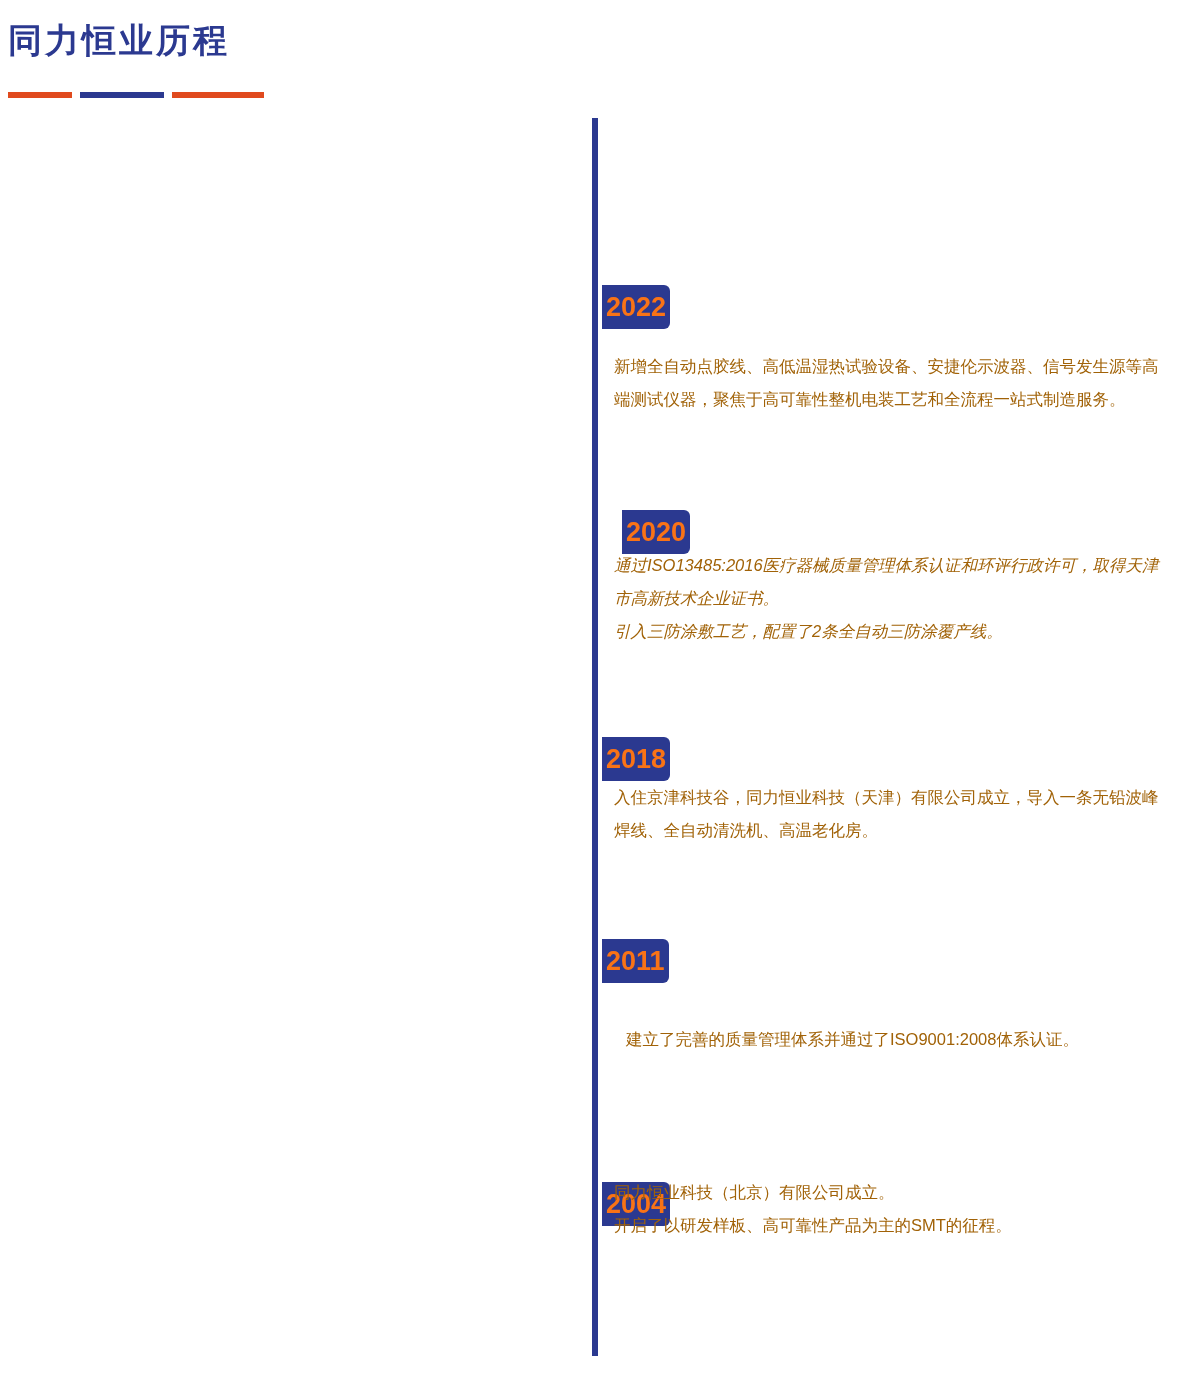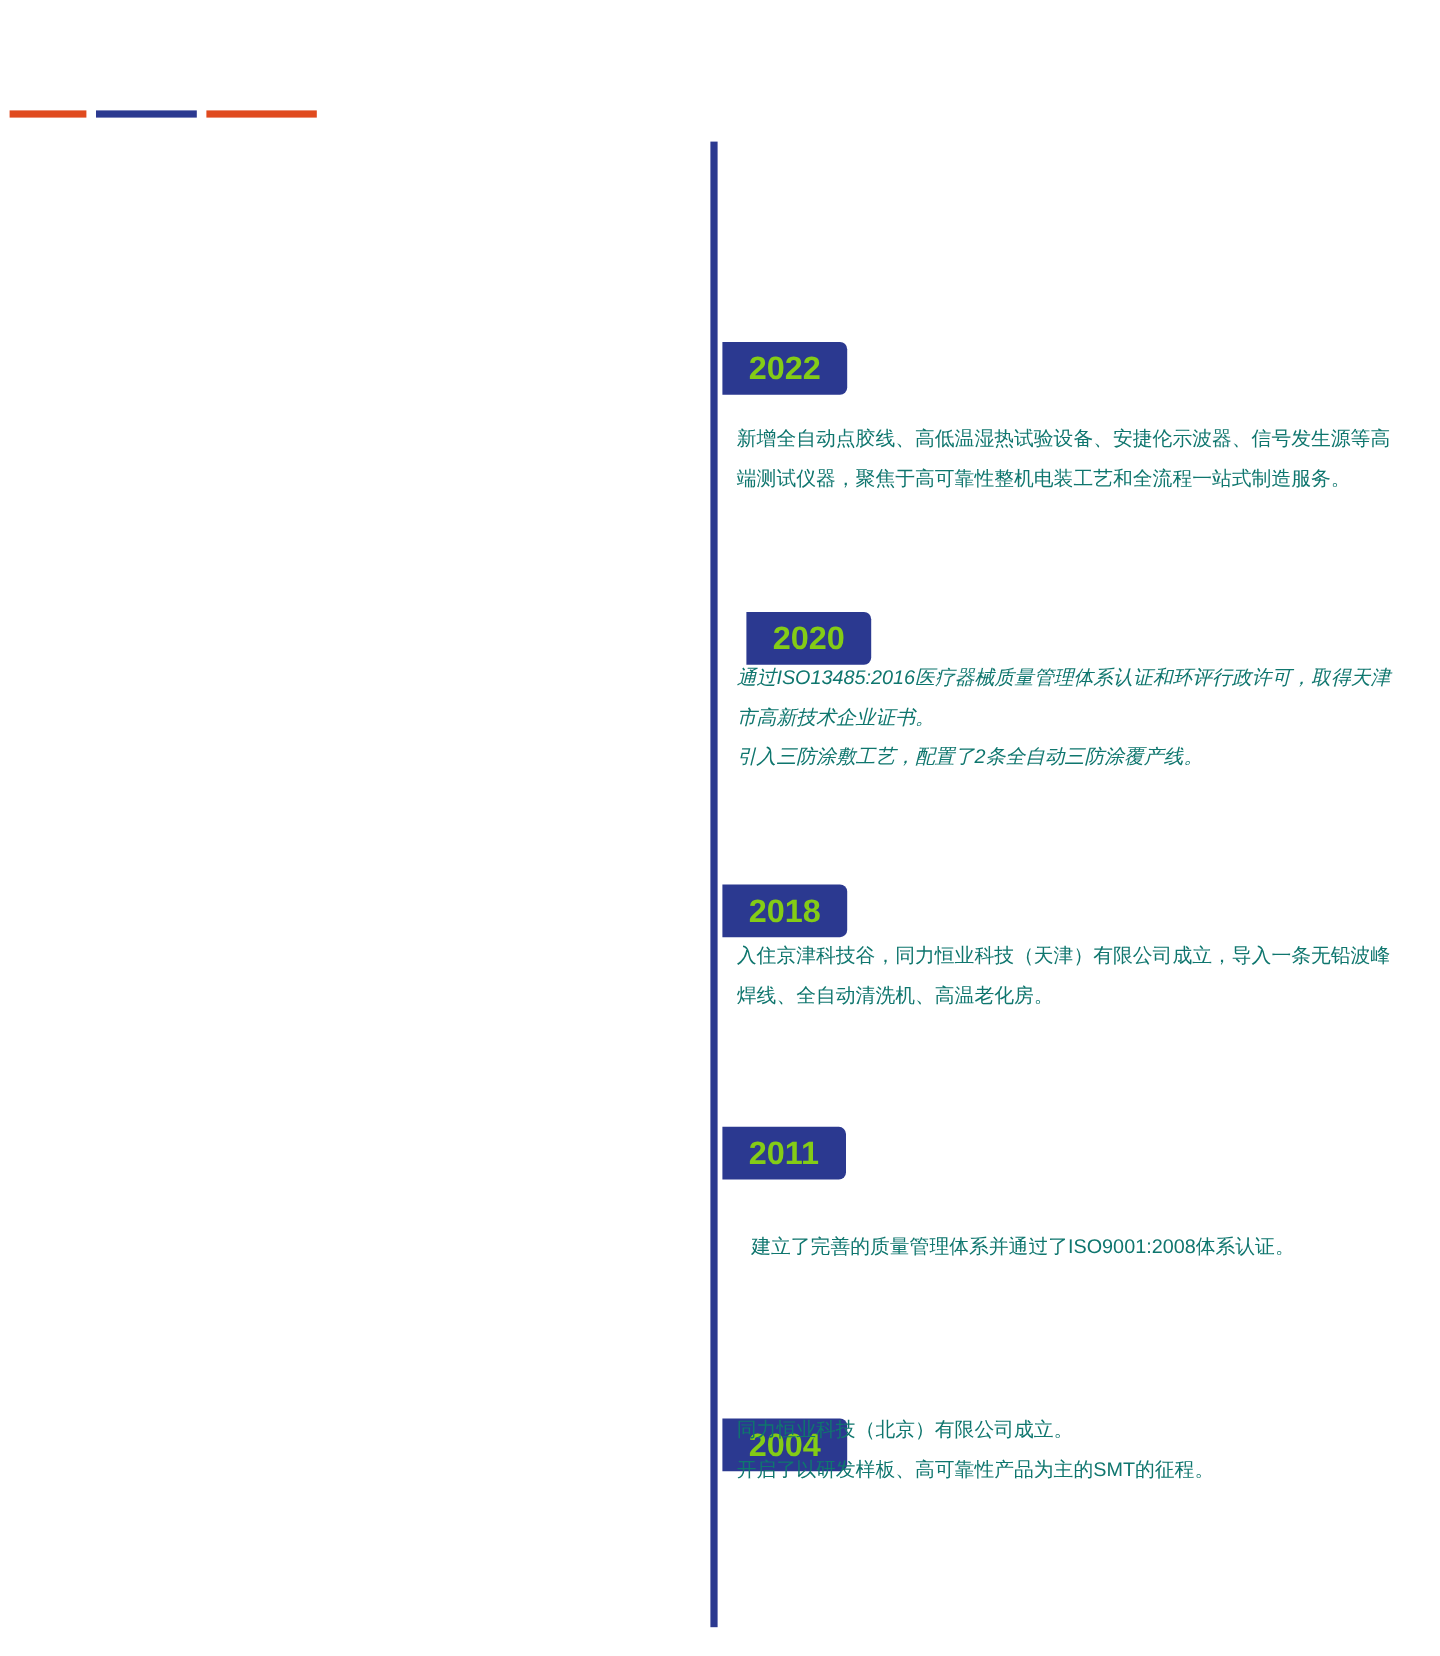--- a/index.html
+++ b/index.html
@@ -61,45 +61,46 @@
 
   .entry { position: absolute; }
 
   
   .year-chip {
     position: absolute;
     height: 44px;
     line-height: 44px;
     font-size: 27px;
     font-weight: bold;
-    color: #84cc16;
-    padding: 0 22px;
+    color: #f97316;
+    padding: 0 4px;
     box-sizing: border-box;
   }
   .year-right {
     left: 602px;
     text-align: left;
     background: #2b3990;
     border-radius: 0 6px 6px 0;
   }
 
   
   .desc {
     position: absolute;
     font-size: 16.5px;
     line-height: 2.0;
-    color: #0f766e;
+    color: #a16207;
     white-space: pre-line;
   }
   .desc-right { left: 614px;  width: 556px; text-align: left; }
 </style>
 </head>
 <body>
 
 <div class="header">
+  <div class="page-title">同力恒业历程</div>
   <div class="rule rule-a"></div>
   <div class="rule rule-b"></div>
   <div class="rule rule-c"></div>
 </div>
 
 <div class="timeline">
   <div class="axis"></div>
 
   <div class="entry">
     

